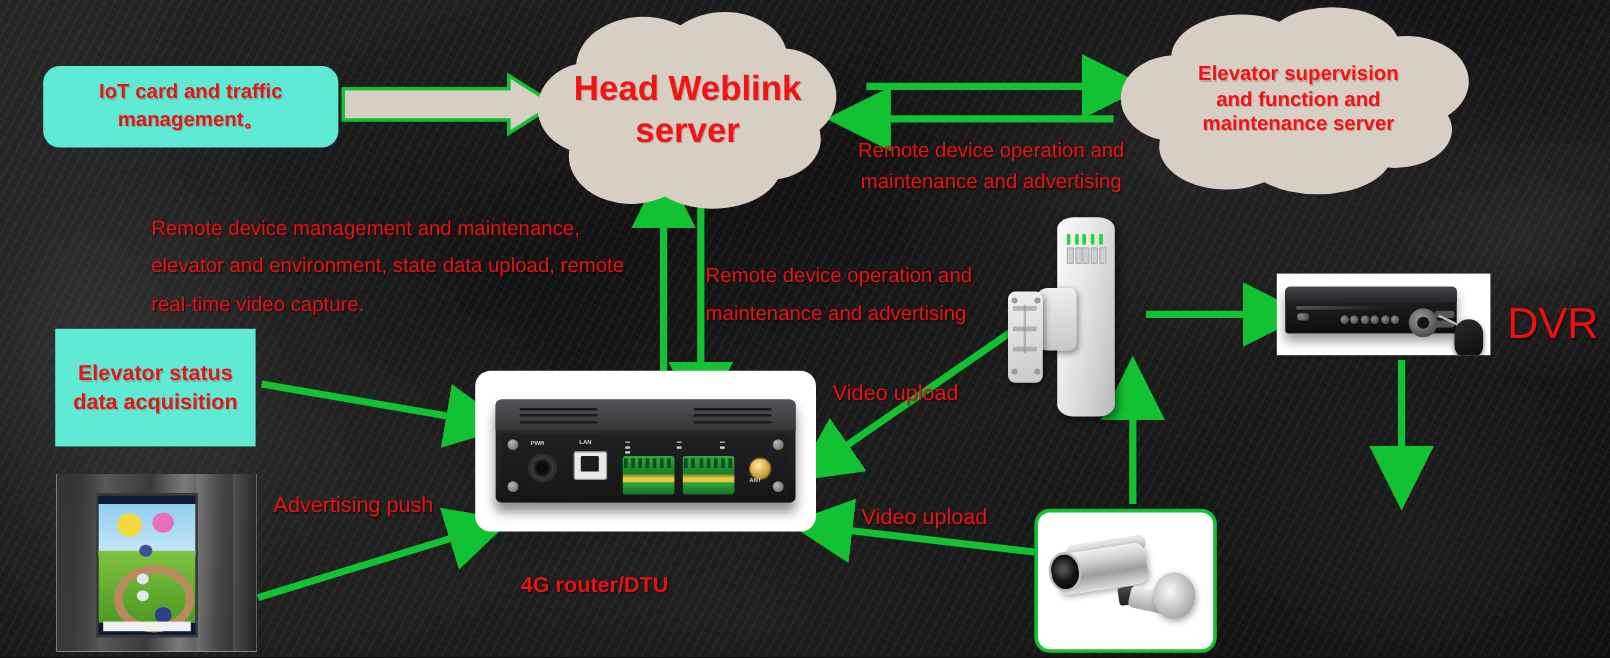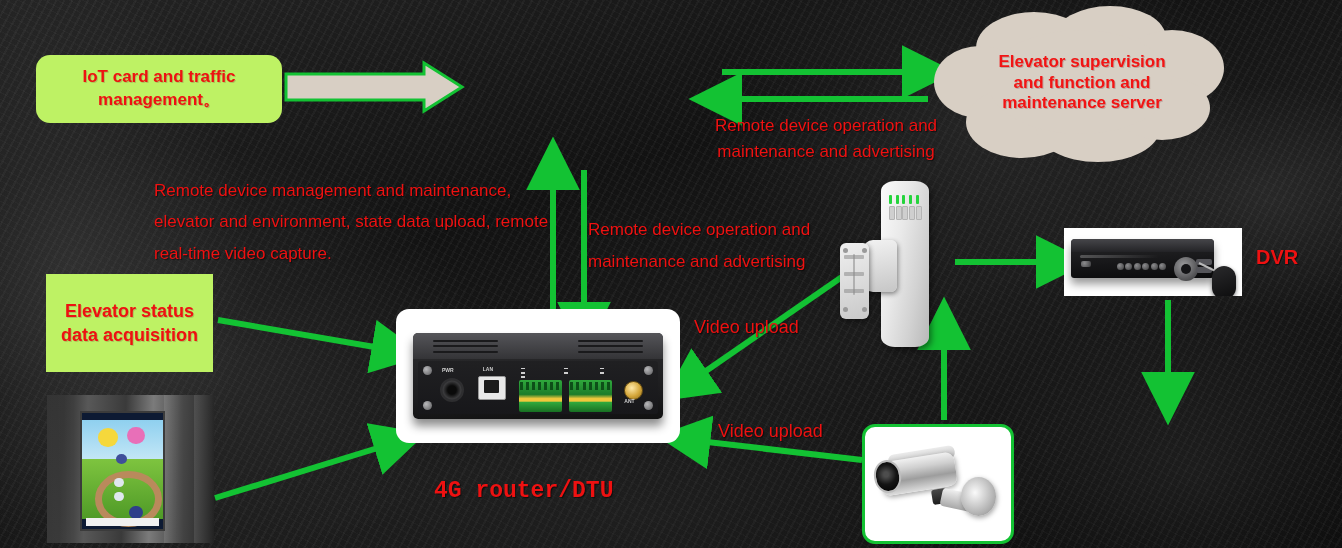--- a/index.html
+++ b/index.html
@@ -28,21 +28,21 @@
     content:"";position:absolute;inset:0;
     background:
       radial-gradient(ellipse 260px 420px at 70px 270px, rgba(120,120,120,.18), rgba(0,0,0,0) 70%),
       radial-gradient(ellipse 220px 160px at 1270px 200px, rgba(110,110,110,.16), rgba(0,0,0,0) 72%);
   }
 
   .node{position:absolute;}
 
   
   .boxlabel{
-    background:#bef264;
+    background:#5eead4;
     color:#ee1111;
     font-weight:bold;
     text-align:center;
     display:flex;align-items:center;justify-content:center;
     line-height:1.35;
     text-shadow:1px 1px 0 rgba(120,60,60,.25);
     box-sizing:border-box;
   }
   .rounded{border-radius:14px;}
 
@@ -223,20 +223,35 @@
 
     <line x1="955" y1="262" x2="1056" y2="262" stroke="#13c233" stroke-width="6" marker-end="url(#gh)"></line>
 
     <line x1="1168" y1="300" x2="1168" y2="392" stroke="#13c233" stroke-width="6" marker-end="url(#gh)"></line>
   </svg>
 
   <div class="node boxlabel rounded" style="left:36px;top:55px;width:246px;height:68px;font-size:17px;padding:4px 12px;">
     <span>IoT card and traffic management。</span>
   </div>
 
+  <div class="cloud" style="left:444px;top:8px;width:258px;height:168px;">
+    <svg viewBox="0 0 258 168" preserveAspectRatio="none">
+      <g fill="#d8cfc4">
+        <ellipse cx="92" cy="48" rx="56" ry="42"></ellipse>
+        <ellipse cx="160" cy="40" rx="52" ry="38"></ellipse>
+        <ellipse cx="205" cy="72" rx="48" ry="40"></ellipse>
+        <ellipse cx="48" cy="82" rx="44" ry="38"></ellipse>
+        <ellipse cx="82" cy="122" rx="52" ry="40"></ellipse>
+        <ellipse cx="150" cy="128" rx="58" ry="38"></ellipse>
+        <ellipse cx="196" cy="108" rx="44" ry="34"></ellipse>
+        <ellipse cx="128" cy="84" rx="78" ry="56"></ellipse>
+      </g>
+    </svg>
+    <div class="ctext" style="font-size:29px;">Head Weblink server</div>
+  </div>
 
   <div class="cloud" style="left:930px;top:4px;width:304px;height:158px;">
     <svg viewBox="0 0 304 158" preserveAspectRatio="none">
       <g fill="#d8cfc4">
         <ellipse cx="104" cy="44" rx="58" ry="36"></ellipse>
         <ellipse cx="180" cy="34" rx="56" ry="32"></ellipse>
         <ellipse cx="242" cy="64" rx="52" ry="38"></ellipse>
         <ellipse cx="50" cy="78" rx="46" ry="36"></ellipse>
         <ellipse cx="92" cy="118" rx="56" ry="36"></ellipse>
         <ellipse cx="168" cy="124" rx="62" ry="34"></ellipse>
@@ -320,21 +335,21 @@
             <i style="left:73%"></i>
             <i style="left:87%"></i>
         </div>
 
         <div class="sma" style="left:86%;top:38%;"></div>
         <div style="position:absolute;left:86%;top:70%;color:#cfcfcf;font-size:5px;font-weight:bold;">ANT</div>
       </div>
     </div>
   </div>
 
-  <div class="flabel" style="left:434px;top:474px;font-size:23px;font-weight:bold;font-family:Liberation Mono, monospace;">4G router/DTU</div>
+  <div class="flabel" style="left:434px;top:474px;font-size:18px;font-weight:bold;">4G router/DTU</div>
 
   <div class="node" style="left:838px;top:178px;width:120px;height:172px;">
     <div class="cpe-main">
       <div class="cpe-led" style="left:16%;top:8%;"></div>
       <div class="cpe-led" style="left:30%;top:8%;"></div>
       <div class="cpe-led" style="left:44%;top:8%;"></div>
       <div class="cpe-led" style="left:58%;top:8%;"></div>
       <div class="cpe-led" style="left:72%;top:8%;"></div>
       <div class="cpe-slot" style="left:16%;top:15%;"></div>
       <div class="cpe-slot" style="left:30%;top:15%;"></div>
@@ -367,35 +382,36 @@
       <div class="dvr-btn" style="left:62%;top:60%;"></div>
       <div class="dvr-dpad" style="left:72%;top:46%;"></div>
       <div class="dvr-bar" style="left:88%;top:52%;"></div>
       <div class="dvr-bar" style="left:88%;top:72%;"></div>
       <div class="dvr-btn" style="left:7%;top:56%;width:10px;height:6px;border-radius:2px;"></div>
     </div>
     <div class="mousecord" style="left:76%;top:50%;width:36px;transform:rotate(26deg);"></div>
     <div class="mouse" style="left:83%;top:56%;"></div>
   </div>
 
-  <div class="flabel" style="left:1256px;top:242px;font-size:20px;font-weight:bold;">DVR</div>
+  <div class="flabel" style="left:1256px;top:242px;font-size:36px;font-weight:normal;">DVR</div>
 
   <div class="card greenring" style="left:862px;top:424px;width:146px;height:114px;">
     <div class="cam-sun"></div>
     <div class="cam-barrel"></div>
     <div class="cam-lens"></div>
     <div class="cam-knob"></div>
     <div class="cam-neck"></div>
     <div class="cam-base"></div>
   </div>
 
 
   <div class="flabel ml" style="left:676px;top:113px;width:300px;font-size:17px;text-align:center;">Remote device operation and maintenance and advertising</div>
 
-  <div class="flabel ml" style="left:126px;top:175px;width:420px;font-size:17px;line-height:1.85;margin-left:28px;">Remote device management and maintenance, elevator and environment, state data upload, remote real-time video capture.</div>
+  <div class="flabel ml" style="left:126px;top:175px;width:420px;font-size:17px;line-height:1.85;">Remote device management and maintenance, elevator and environment, state data upload, remote real-time video capture.</div>
 
   <div class="flabel ml" style="left:588px;top:214px;width:262px;font-size:17px;line-height:1.9;">Remote device operation and maintenance and advertising</div>
 
   <div class="flabel" style="left:694px;top:314px;font-size:18px;">Video upload</div>
 
   <div class="flabel" style="left:718px;top:418px;font-size:18px;">Video upload</div>
 
+  <div class="flabel" style="left:228px;top:408px;font-size:18px;">Advertising push</div>
 </div>
 
 </body></html>

